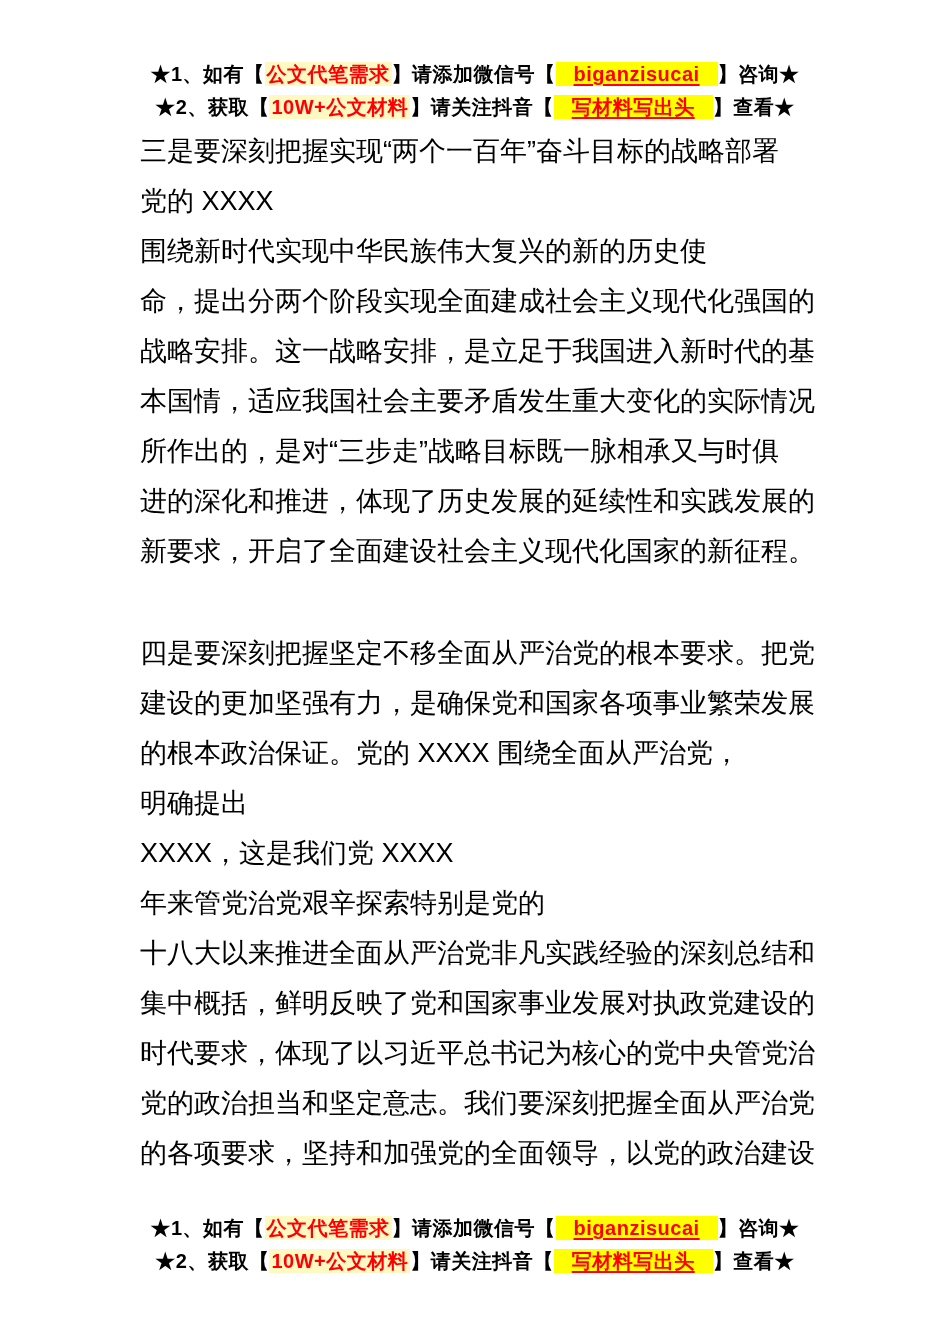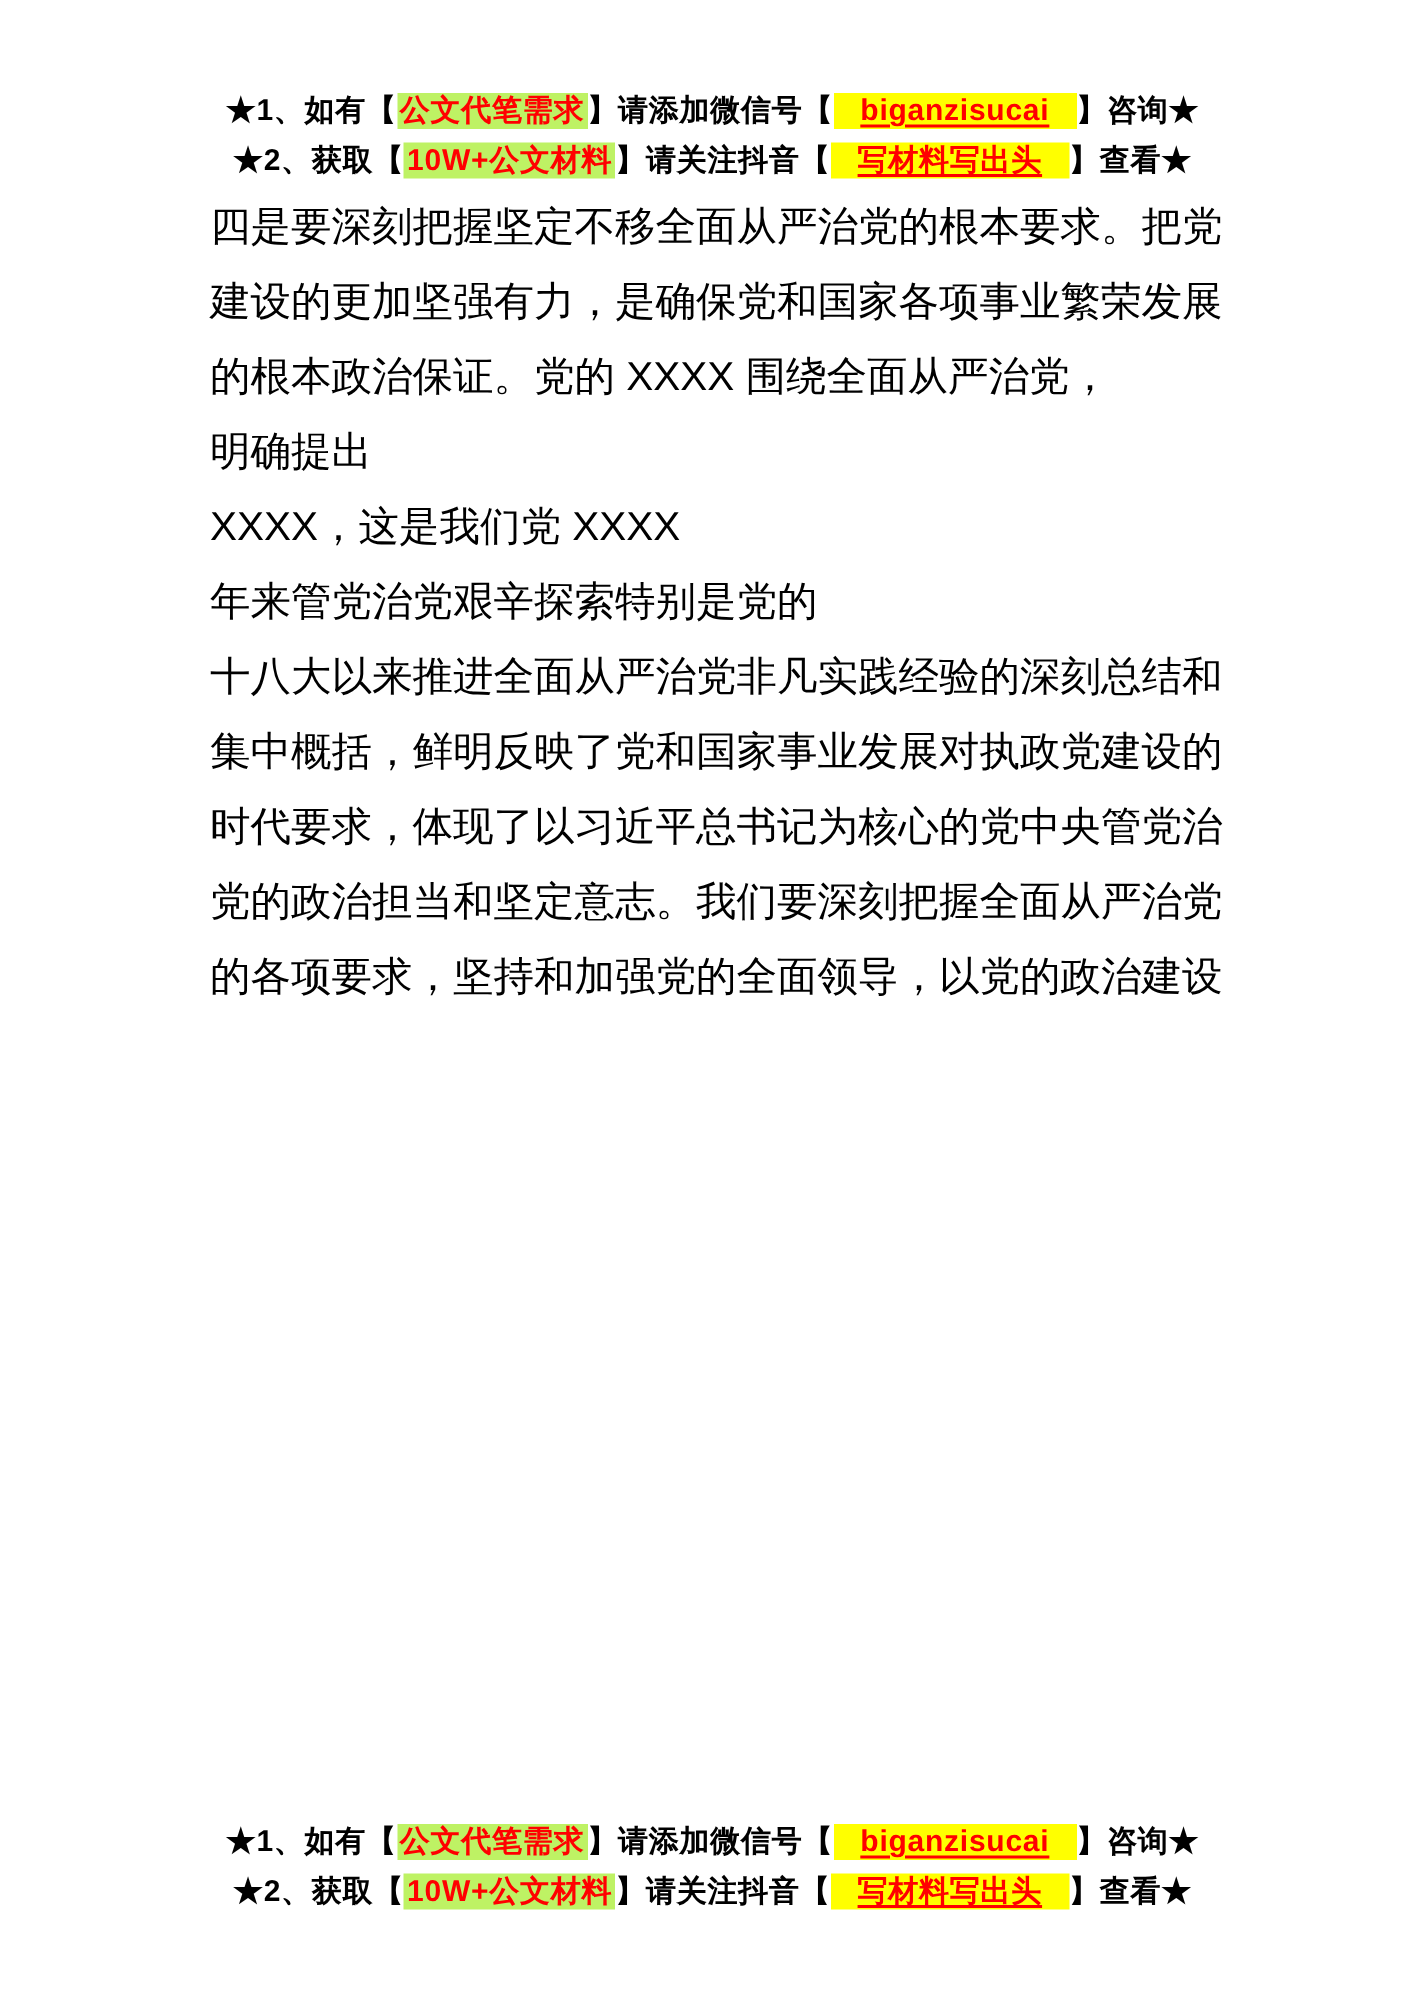--- a/index.html
+++ b/index.html
@@ -20,21 +20,21 @@
     text-align: center;
     font-weight: bold;
     font-size: 20px;
     line-height: 33px;
     color: #000000;
     letter-spacing: 0.5px;
   }
   .promo-header { position: absolute; top: 58px; left: 0; }
   .promo-footer { position: absolute; top: 1212px; left: 0; }
   .promo .hl {
-    background: #bef264;
+    background: #fef9c3;
     color: #ff0000;
     padding: 1px 2px;
   }
   .promo .hl-u {
     background: #ffff00;
     color: #ff0000;
     padding: 1px 18px;
     text-decoration: underline;
     text-decoration-thickness: 2px;
     text-underline-offset: 3px;
@@ -69,20 +69,28 @@
   <div class="promo promo-header">
     <div>
       <span>★1、如有【</span><span class="hl">公文代笔需求</span><span>】请</span><span class="u">添加</span><span>微信号【</span><span class="hl-u">biganzisucai</span><span>】咨询★</span>
     </div>
     <div>
       <span>★2、获取【</span><span class="hl">10W+公文材料</span><span>】请</span><span class="u">关注</span><span>抖音【</span><span class="hl-u">写材料写出头</span><span>】查看★</span>
     </div>
   </div>
 
   <div class="doc-body">
+    <div class="doc-paragraph">三是要深刻把握实现“两个一百年”奋斗目标的战略部署
+党的 XXXX 围绕新时代实现中华民族伟大复兴的新的历史使
+命，提出分两个阶段实现全面建成社会主义现代化强国的
+战略安排。这一战略安排，是立足于我国进入新时代的基
+本国情，适应我国社会主要矛盾发生重大变化的实际情况
+所作出的，是对“三步走”战略目标既一脉相承又与时俱
+进的深化和推进，体现了历史发展的延续性和实践发展的
+新要求，开启了全面建设社会主义现代化国家的新征程。</div>
     <div class="doc-paragraph">四是要深刻把握坚定不移全面从严治党的根本要求。把党
 建设的更加坚强有力，是确保党和国家各项事业繁荣发展
 的根本政治保证。党的 XXXX 围绕全面从严治党，明确提出
 XXXX，这是我们党 XXXX 年来管党治党艰辛探索特别是党的
 十八大以来推进全面从严治党非凡实践经验的深刻总结和
 集中概括，鲜明反映了党和国家事业发展对执政党建设的
 时代要求，体现了以习近平总书记为核心的党中央管党治
 党的政治担当和坚定意志。我们要深刻把握全面从严治党
 的各项要求，坚持和加强党的全面领导，以党的政治建设</div>
   </div>

